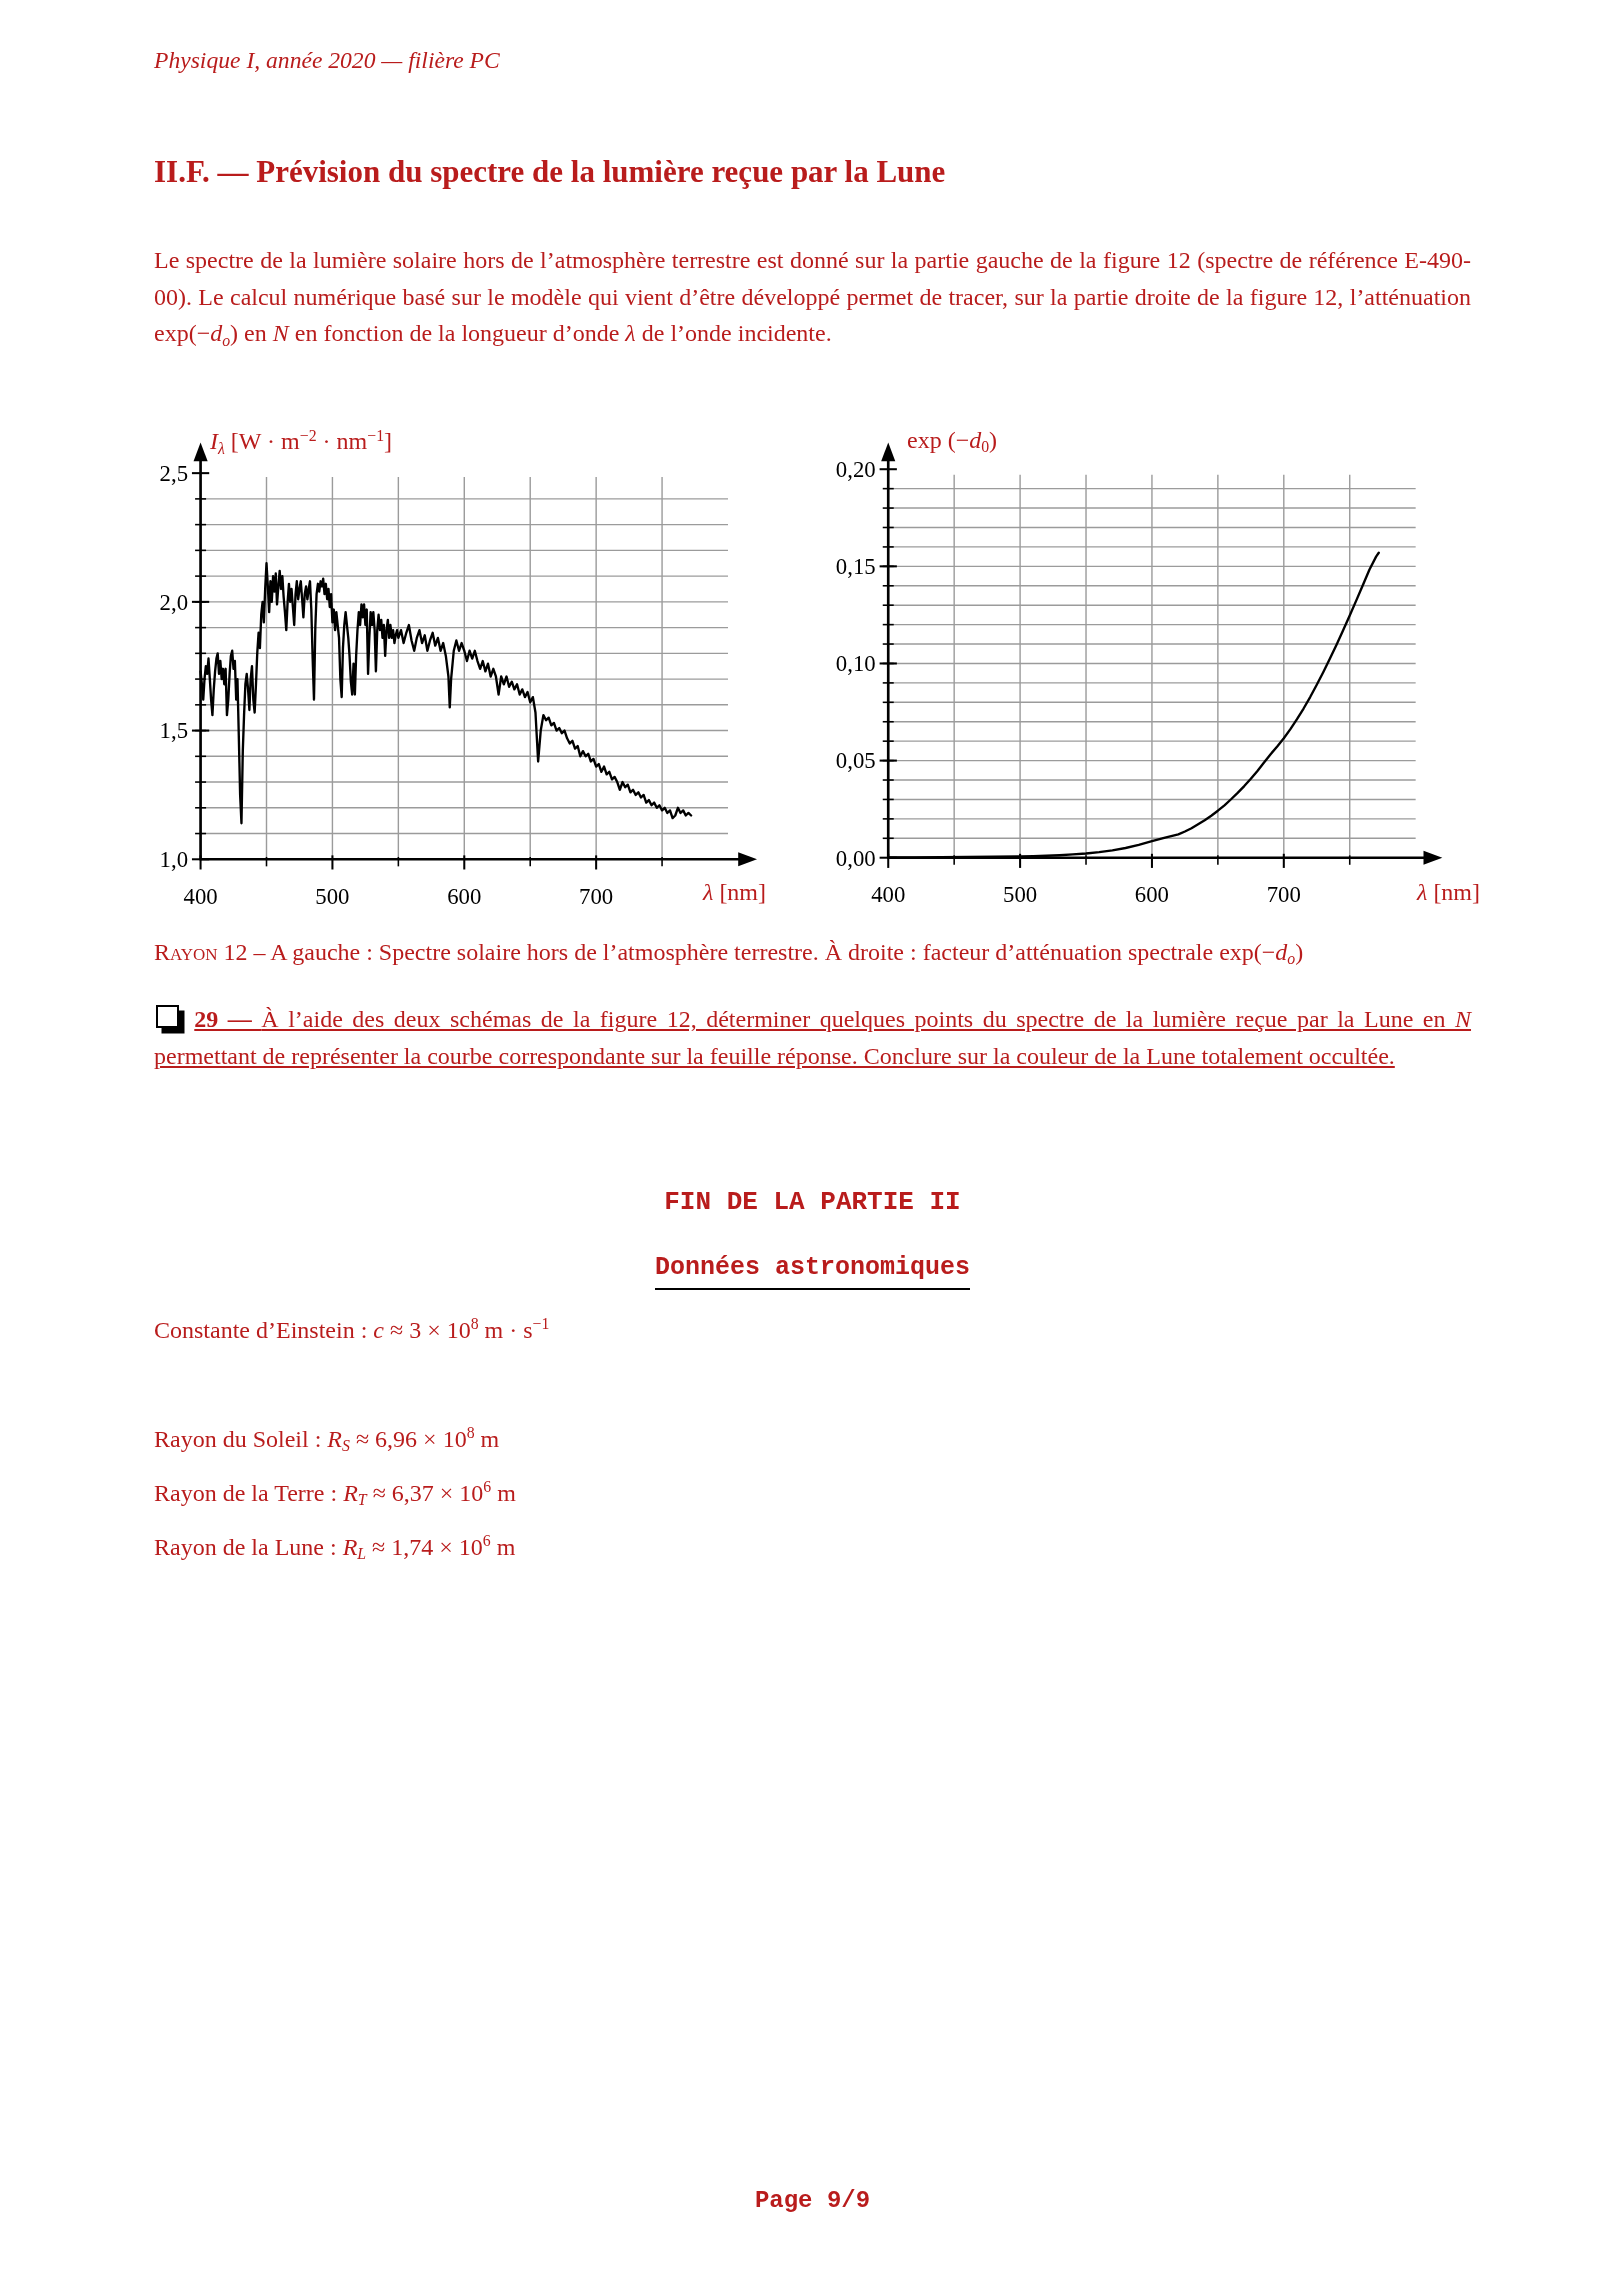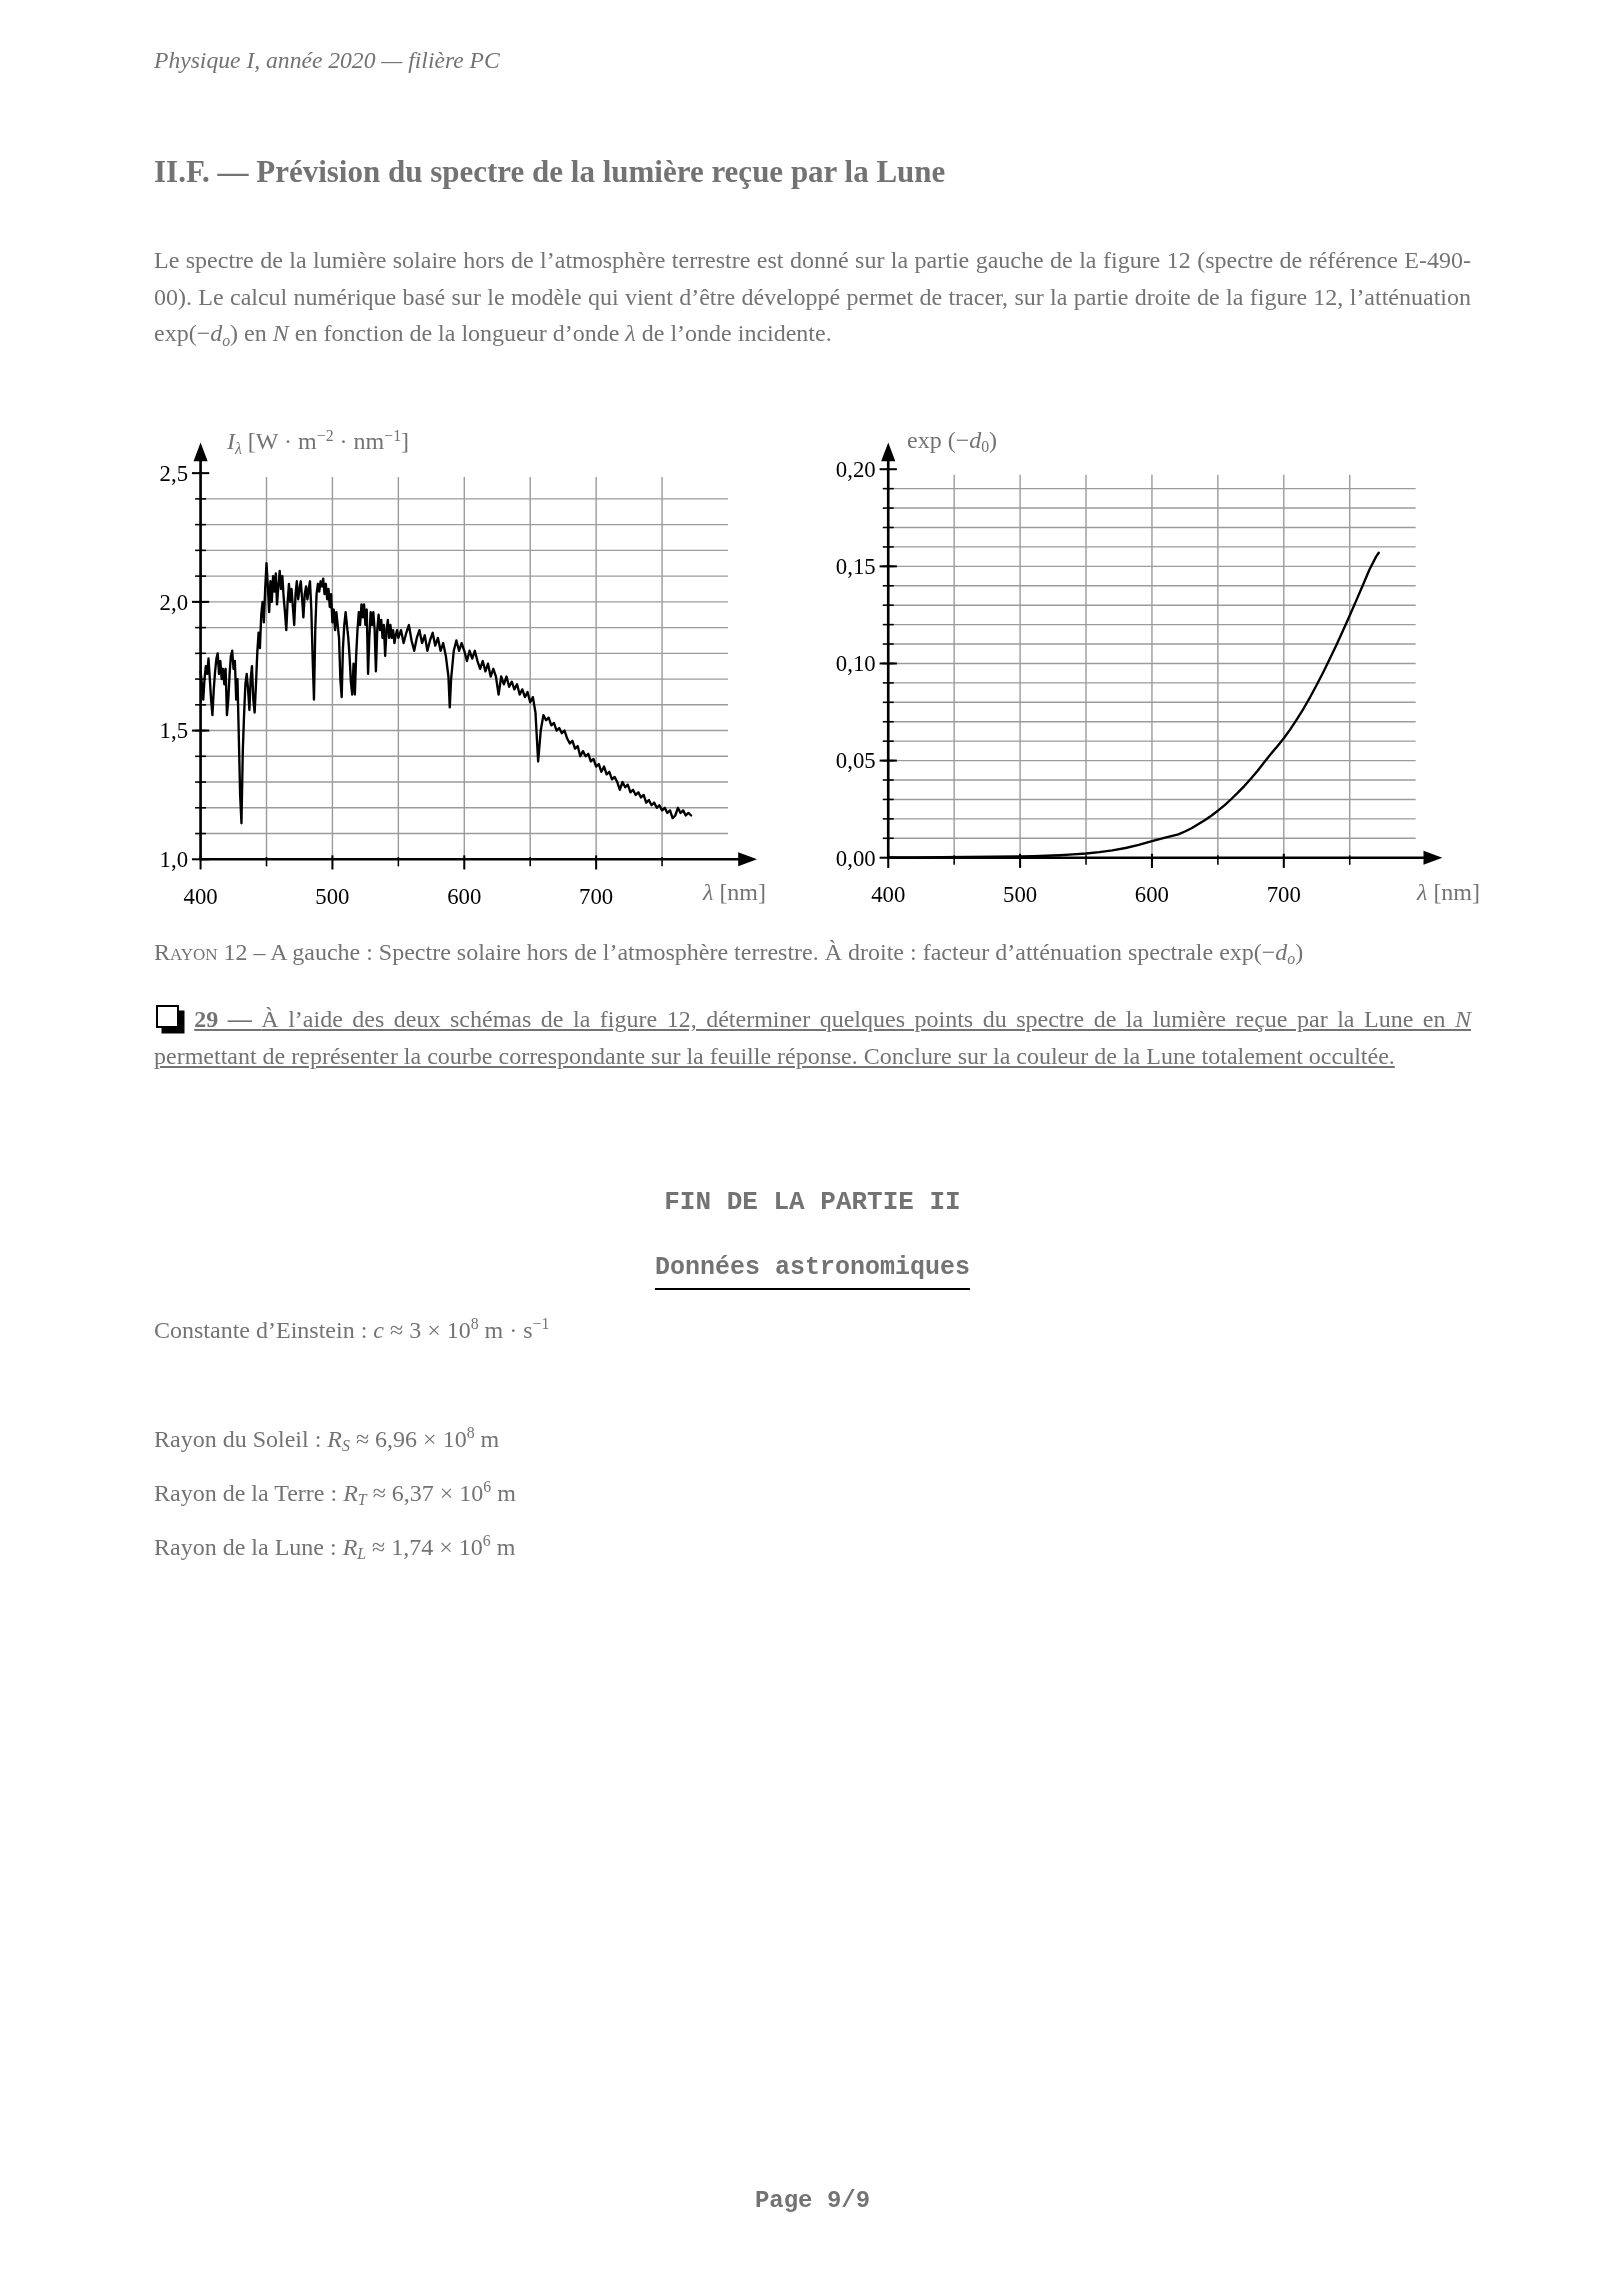--- a/index.html
+++ b/index.html
@@ -1,21 +1,21 @@
 <!DOCTYPE html>
 <html style="font-size:12.6px"><head>
 <meta charset="utf-8">
 <style>
   html,body{margin:0;padding:0;background:#e8e8e8;}
   .page{
     position:relative;
     width:1623px;height:2295px;
     background:#ffffff;
     font-family:"Liberation Serif", serif;
-    color:#737373;
+    color:#b91c1c;
     overflow:hidden;
   }
   .abs{position:absolute;}
   .header{left:154px;top:47px;font-style:italic;font-size:23.6px;}
   .section-title{left:154px;top:154px;font-size:31px;font-weight:bold;}
   .para{left:154px;width:1317px;font-size:24px;line-height:1.53;text-align:justify;}
   .intro{top:242px;}
   .caption{top:934px;}
   .question{top:1001px;text-decoration:underline;}
   .centered{left:154px;width:1317px;text-align:center;font-family:Liberation Mono, monospace;}
@@ -38,21 +38,21 @@
     margin-right:15.7px;margin-left:1.6px;vertical-align:-0.8px;
   }
 
   .figure-area{left:0;top:408px;width:1623px;height:522px;}
   .chart{position:absolute;top:0;}
   #chartL{left:118px;width:691px;height:518px;}
   #chartR{left:801px;width:738px;height:518px;}
   .chart svg{position:absolute;left:0;top:0;}
   .chart svg text{font-family:"Liberation Serif", serif;fill:#000;}
   .axis-title{position:absolute;font-size:24px;white-space:nowrap;}
-  #chartL .ylabel{left:109px;top:20.4px;}
+  #chartL .ylabel{left:92px;top:20.4px;}
   #chartR .ylabel{left:106px;top:19px;}
   #chartL .xlabel{left:542px;top:471px;width:149px;text-align:center;}
   #chartR .xlabel{left:573px;top:471px;width:149px;text-align:center;}
 </style>
 </head>
 <body>
 
 <div class="page">
 
   <div class="abs header">Physique I, année 2020 — filière PC</div>

